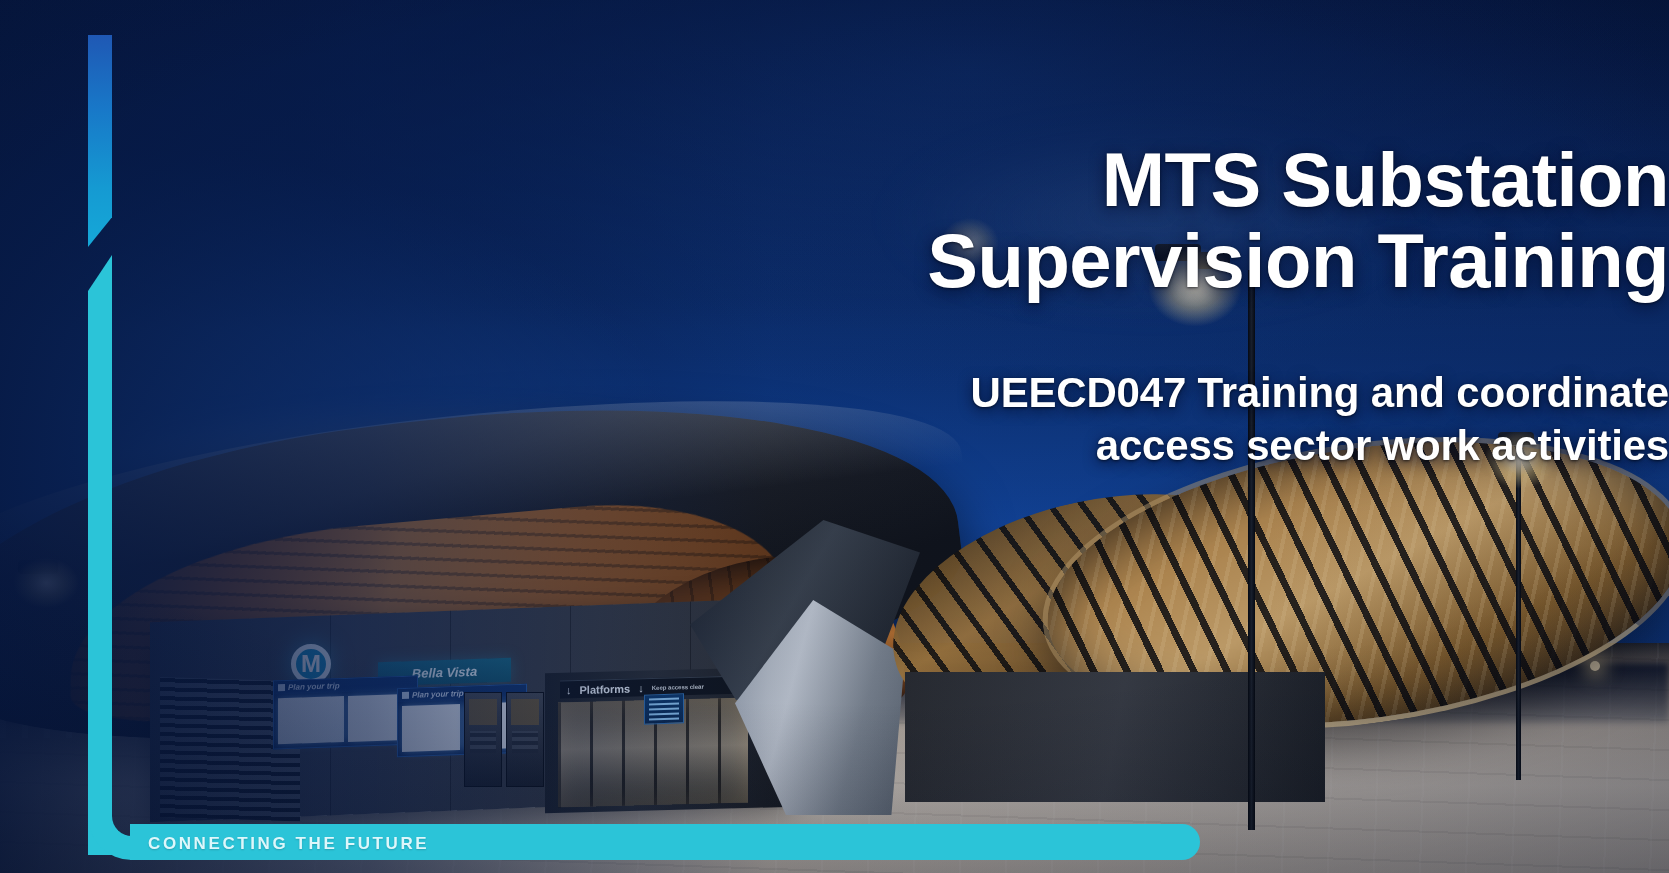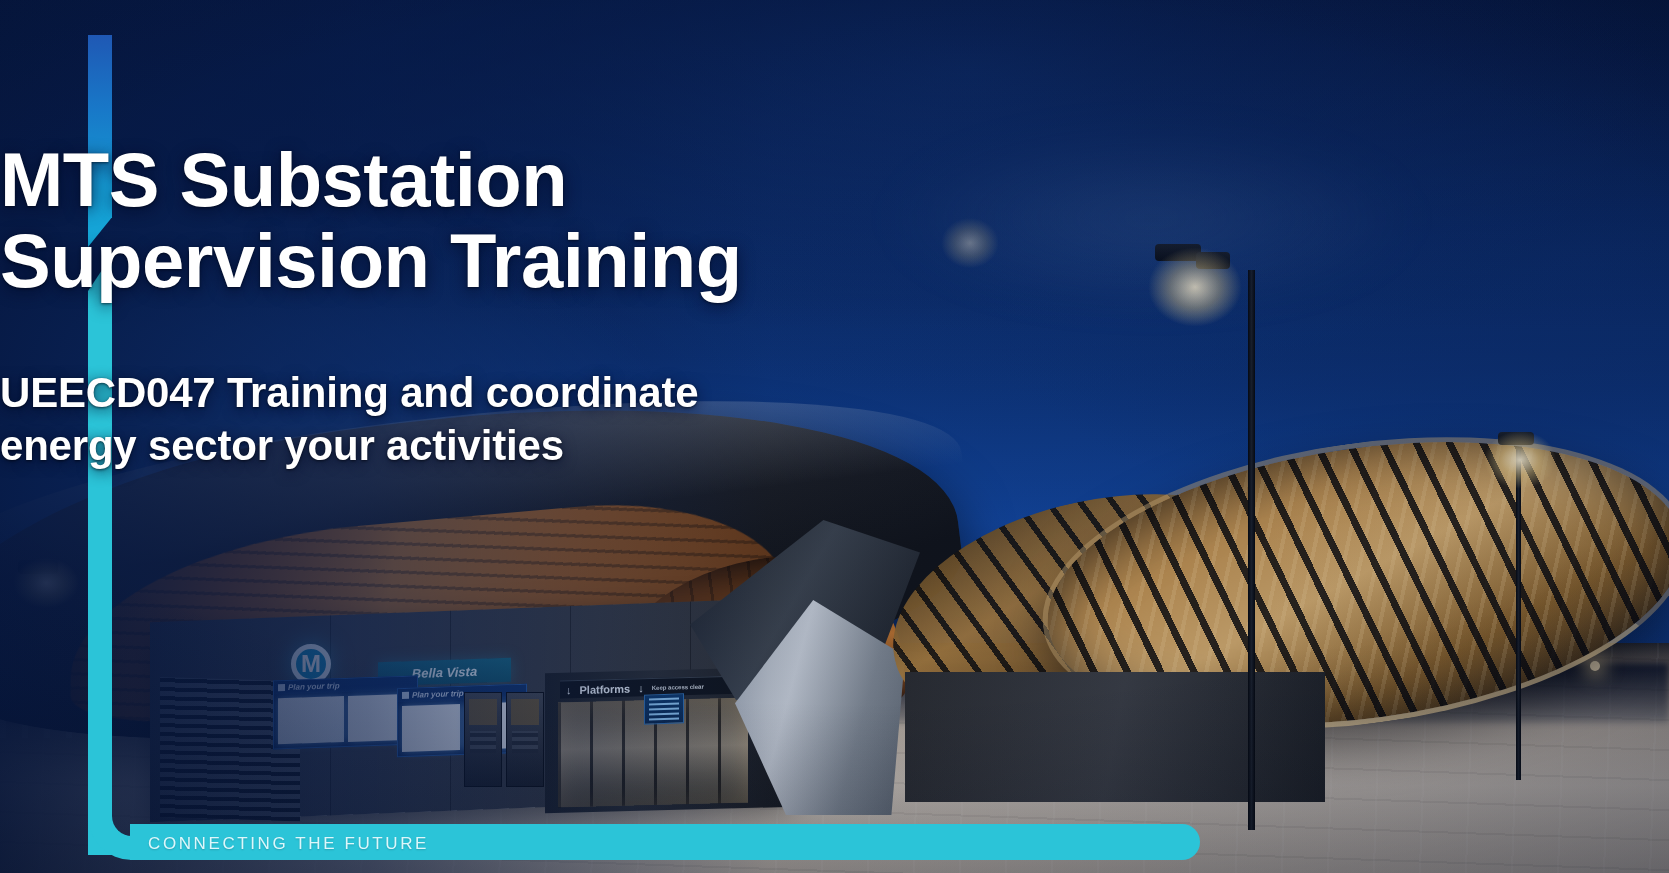--- a/index.html
+++ b/index.html
@@ -279,28 +279,28 @@
     border-bottom:24px solid #2bc4d8;
     border-bottom-left-radius:44px;
   }
   .bottom-bar{
     position:absolute; left:130px; bottom:13px; width:1070px; height:36px;
     background:#2bc4d8;
     border-radius:0 18px 18px 0;
   }
   .tagline{
     position:absolute; left:148px; bottom:19px;
-    color:#ddf7fb; font-size:17px; letter-spacing:2.6px; font-weight:400;
+    color:#ddf7fb; font-size:17px; letter-spacing:2.6px; font-weight:700;
     text-shadow:0 1px 2px rgba(0,0,0,.18);
   }
 
   
   .textwrap{
     position:absolute; left:0; right:0; top:140px;
-    text-align:left; z-index:6;
+    text-align:right; z-index:6;
   }
   .title{
     color:#ffffff;
     font-size:76px; font-weight:bold; line-height:1.06;
     letter-spacing:-.5px;
     text-shadow:0 3px 16px rgba(0,10,40,.75), 0 1px 3px rgba(0,0,0,.6);
   }
   .subtitle{
     margin-top:66px;
     color:#ffffff;
@@ -435,17 +435,17 @@
   <div class="bottom-bar"></div>
   <div class="tagline">CONNECTING THE FUTURE</div>
 
   <div class="textwrap">
     <div class="title">
       <div>MTS Substation</div>
       <div>Supervision Training</div>
     </div>
     <div class="subtitle">
       <div>UEECD047 Training and coordinate</div>
-      <div>energy sector your activities</div>
+      <div>access sector work activities</div>
     </div>
   </div>
 
 </div>
 
 </body></html>

